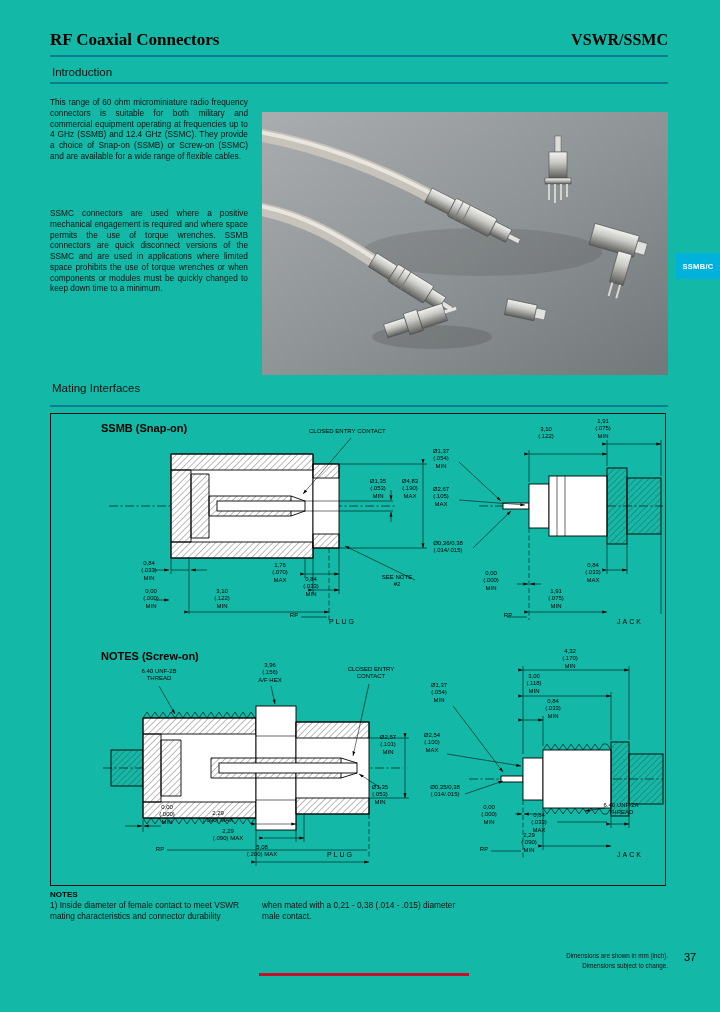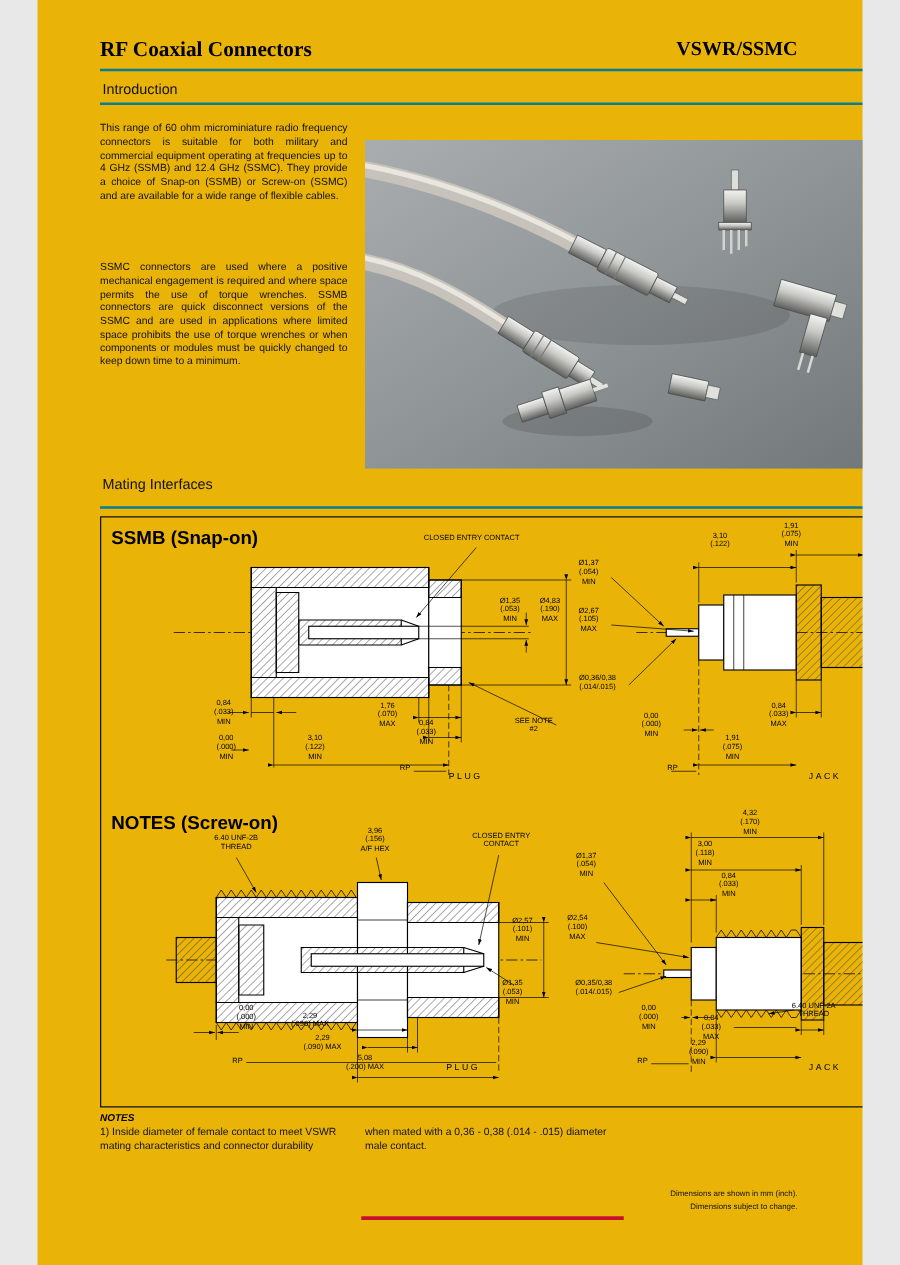--- a/index.html
+++ b/index.html
@@ -1,43 +1,43 @@
 <!DOCTYPE html>
 <html><head>
 <meta charset="utf-8">
 <style>
   * { margin:0; padding:0; box-sizing:border-box; }
   html,body { background:#e8e8e8; }
   .page {
-    position:relative; width:660px; height:1012px; margin:0 auto;
-    background:#eab308; overflow:hidden;
+    position:relative; width:720px; height:1012px; margin:0 auto;
+    background:#14b8a6; overflow:hidden;
     font-family:"Liberation Sans", sans-serif; color:#000;
   }
   .serif { font-family:"Liberation Serif", serif; }
   .abs { position:absolute; }
   .rule { position:absolute; background:#077e92; }
   .h-title { font-size:17px; font-weight:bold; }
   .sec-head { font-size:11.5px; color:#111; }
   .body-copy { font-size:8.3px; line-height:1.3; text-align:justify; color:#111; }
   .side-tab {
     position:absolute; left:676px; top:253px; width:44px; height:26px;
     background:#00b1dc; color:#fff; font-size:7.5px; font-weight:bold;
     display:flex; align-items:center; justify-content:center; letter-spacing:0.3px;
   }
   .photo { position:absolute; left:262px; top:112px; width:406px; height:263px; }
   .mating-box { position:absolute; left:50px; top:413px; width:616px; height:473px; border:1px solid #111; }
   .draw { position:absolute; }
-  .draw-title { position:absolute; font-size:15px; font-weight:bold; color:#000; }
+  .draw-title { position:absolute; font-size:11px; font-weight:bold; color:#000;margin-left:42px; }
   .dim-label {
     position:absolute; font-size:6px; line-height:1.22; text-align:center;
     white-space:pre-line; color:#000;
   }
   .one-line { white-space:nowrap; text-align:left; }
   .part-label { position:absolute; font-size:7px; letter-spacing:2px; color:#000; }
-  .notes-head { position:absolute; font-size:8px; font-weight:bold;font-style:italic; }
+  .notes-head { position:absolute; font-size:8px; font-weight:bold; }
   .note-col { position:absolute; font-size:8.3px; line-height:1.28; color:#111; }
   .brand { position:absolute; font-size:25px; font-weight:bold; letter-spacing:-0.5px; color:#000; }
   .brand-rule { position:absolute; background:#c8102e; }
   .foot-dims { position:absolute; font-size:6.3px; line-height:1.55; text-align:right; color:#111; }
   .page-num { position:absolute; font-size:11px; color:#000; }
 </style>
 </head>
 <body>
 
 <div class="page">
@@ -379,22 +379,22 @@
 (.090)
 MIN</div>
     <div class="dim-label" style="left:544px; top:388px; width:52px;">6.40 UNF-2A
 THREAD</div>
     <div class="dim-label" style="left:426px; top:432px; width:14px;">RP</div>
     <div class="part-label" style="left:566px; top:437px;">JACK</div>
   </div>
 
   <div class="notes-head" style="left:50px; top:890px;">NOTES</div>
   <div class="note-col" style="left:50px; top:900px; width:202px;">1) Inside diameter of female contact to meet VSWR mating characteristics and connector durability</div>
-  <div class="note-col" style="left:262px; top:900px; width:200px;">when mated with a 0,36 - 0,38 (.014 - .015) diameter male contact.</div>
+  <div class="note-col" style="left:262px; top:900px; width:200px;">when mated with a 0,21 - 0,38 (.014 - .015) diameter male contact.</div>
 
   <div class="brand-rule" style="left:259px; top:973px; width:210px; height:2.5px;"></div>
   <div class="foot-dims" style="right:52px; top:951px;">
     <div>Dimensions are shown in mm (inch).</div>
     <div>Dimensions subject to change.</div>
   </div>
-  <div class="page-num" style="left:684px; top:951px;">36</div>
+  <div class="page-num" style="left:684px; top:951px;">37</div>
 
 </div>
 
 </body></html>

